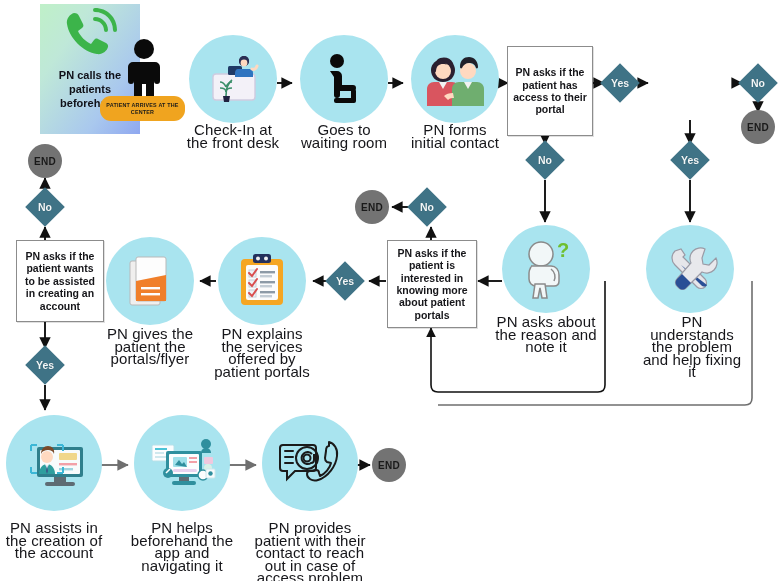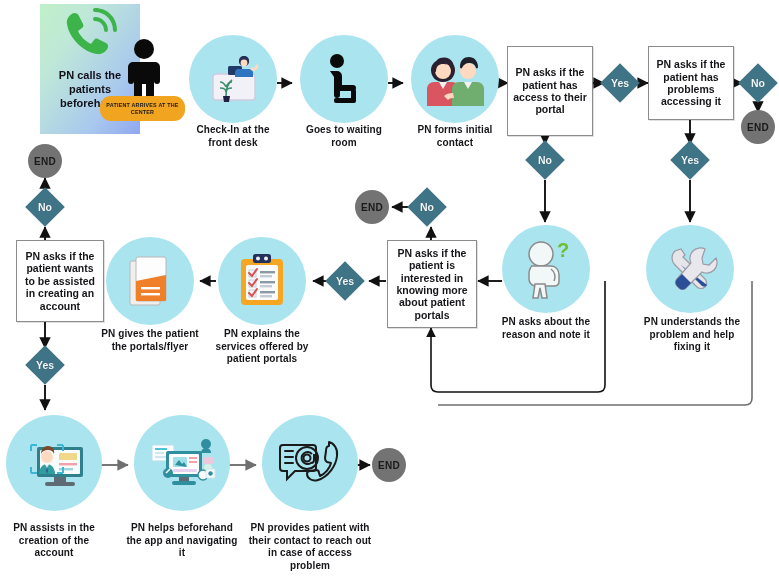--- a/index.html
+++ b/index.html
@@ -7,22 +7,22 @@
   #stage{position:relative;width:779px;height:581px;background:#fff;}
 
   
   .node{position:absolute;box-sizing:border-box;}
 
   
   .circ{border-radius:50%;background:#a9e4ef;display:flex;align-items:center;justify-content:center;}
   .circ svg{display:block;}
 
   
-  .cap{position:absolute;text-align:center;font-weight:bold;color:#16161a;
-       font-size:10px;line-height:12.6px;letter-spacing:.1px;}
+  .cap{position:absolute;text-align:center;font-weight:normal;color:#16161a;
+       font-size:15px;line-height:12.6px;letter-spacing:.1px;}
 
   
   .rect{background:#ffffff;border:1.4px solid #8c8c8c;display:flex;align-items:center;
         justify-content:center;text-align:center;font-weight:bold;color:#16161a;
         font-size:10.5px;line-height:12.4px;padding:3px 4px;box-shadow:1px 1px 0 rgba(0,0,0,.12);}
 
   
   .diam{background:#3f7386;transform:rotate(45deg);display:flex;align-items:center;justify-content:center;}
   .diam>span{transform:rotate(-45deg);color:#f2f7f8;font-weight:bold;font-size:10.5px;
              text-shadow:0 0 1px rgba(0,0,0,.35);}
@@ -182,23 +182,20 @@
   <div class="cap" style="left:407px;top:124px;width:96px;">PN forms initial contact</div>
 
   <div class="node rect" style="left:507px;top:46px;width:86px;height:90px;">
     <span>PN asks if the patient has access to their portal</span>
   </div>
 
   <div class="node diam" style="left:606px;top:69px;width:28px;height:28px;">
     <span>Yes</span>
   </div>
 
-  <div class="node rect" style="left:648px;top:46px;width:86px;height:74px;">
-    <span>PN asks if the patient has problems accessing it</span>
-  </div>
 
   <div class="node diam" style="left:744px;top:69px;width:28px;height:28px;">
     <span>No</span>
   </div>
 
   <div class="node endc" style="left:741px;top:110px;width:34px;height:34px;">
     <span>END</span>
   </div>
 
   <div class="node diam" style="left:531px;top:146px;width:28px;height:28px;">

